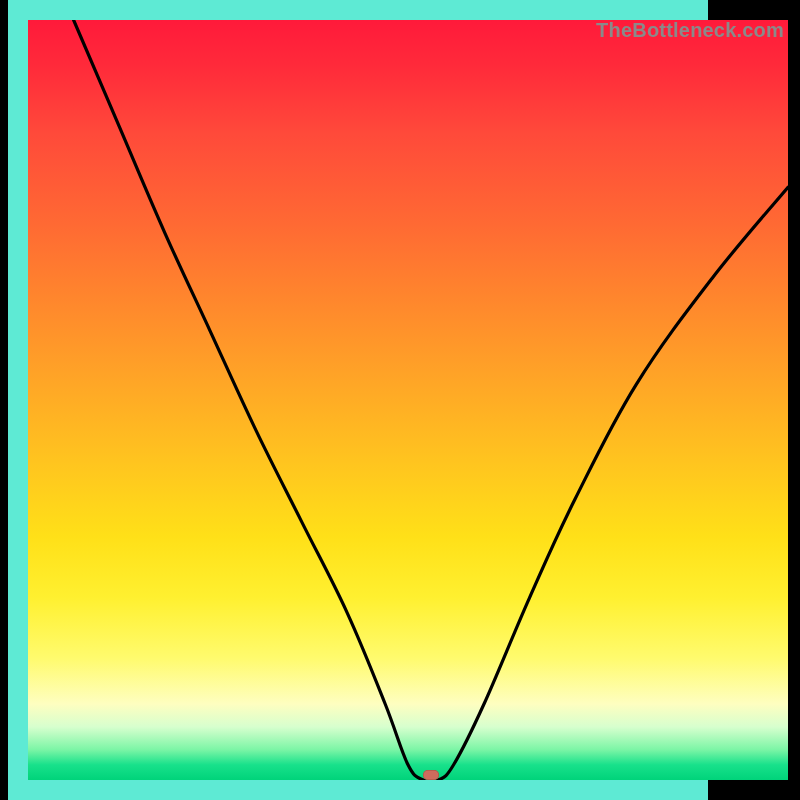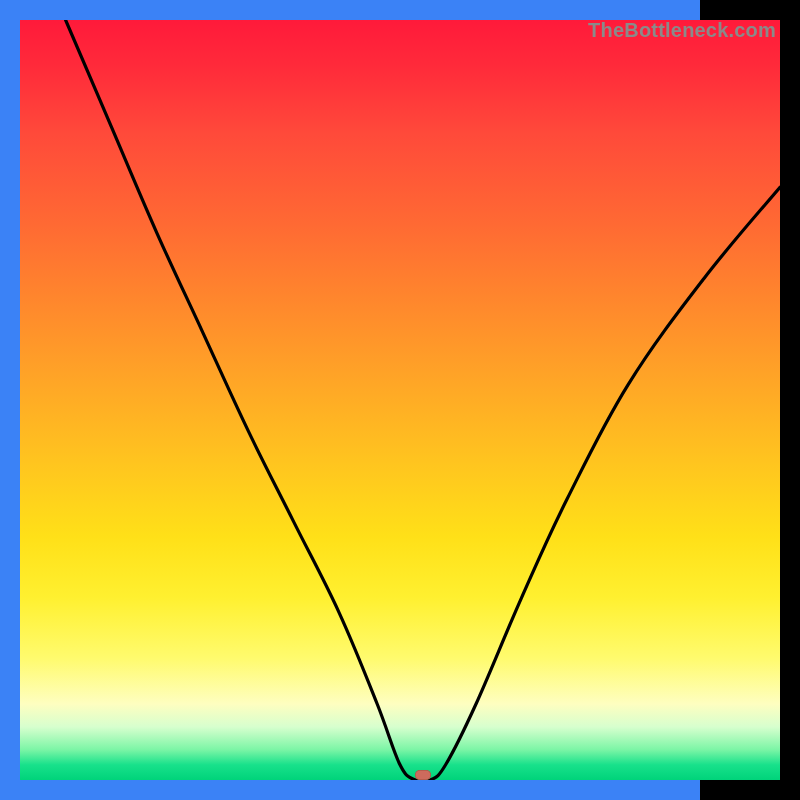--- a/index.html
+++ b/index.html
@@ -1,16 +1,16 @@
 <!DOCTYPE html>
 <html><head>
 <meta charset="utf-8">
 <style>
   html,body{margin:0;padding:0;width:800px;height:800px;background:#000;overflow:hidden}
-  .frame{position:absolute;left:0;top:0;width:700px;height:800px;background:#3b82f6}
+  .frame{position:absolute;left:8px;top:0;width:700px;height:800px;background:#5eead4}
   .plot{position:absolute;left:20px;top:20px;width:760px;height:760px;
         background:linear-gradient(to bottom,
           #ff1a3a 0%,
           #ff2a3a 6%,
           #ff4a3a 15%,
           #ff6a33 27%,
           #ff8a2c 38%,
           #ffa726 48%,
           #ffc41f 58%,
           #ffe018 68%,

